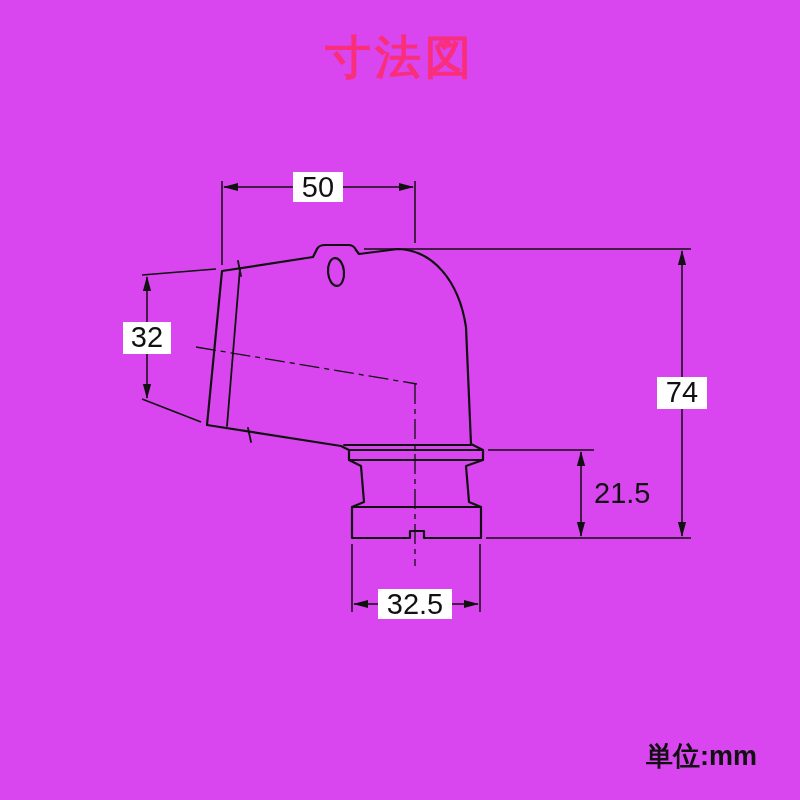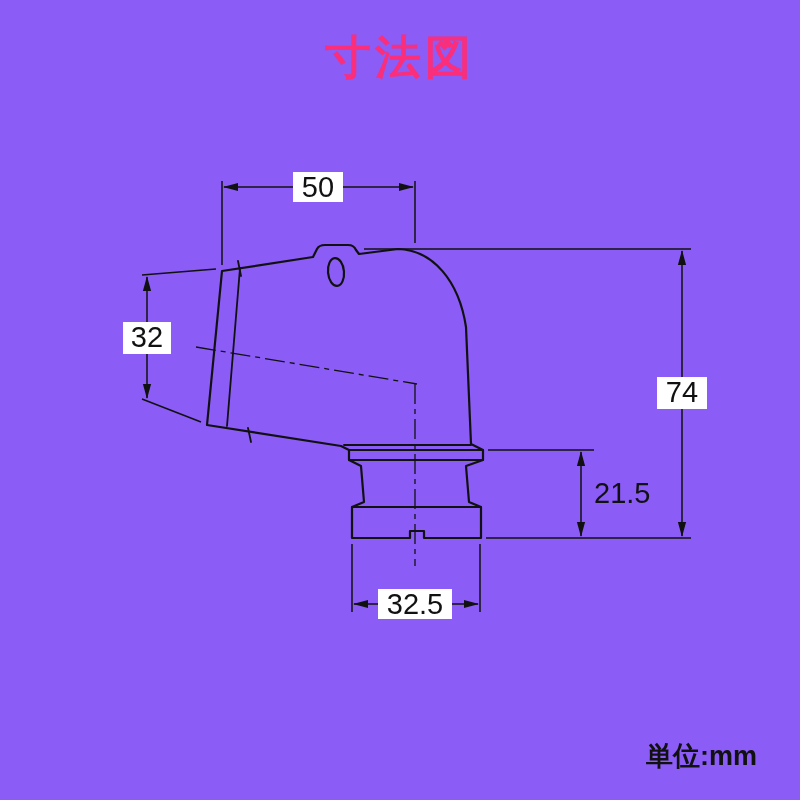--- a/index.html
+++ b/index.html
@@ -1,19 +1,19 @@
 <!DOCTYPE html>
 <html><head>
 <meta charset="utf-8">
 <style>
   html,body{margin:0;padding:0;background:#fff;}
   .page{
     position:relative;
     width:800px;height:800px;
-    background:#8b5cf6;
+    background:#d946ef;
     font-family:"Liberation Sans", sans-serif;
     overflow:hidden;
   }
   svg{position:absolute;top:0;left:0;}
   .title-text{
     font-family:"Liberation Sans", sans-serif;
     font-size:46px;
     font-weight:bold;
     fill:#fa2e7a;
     letter-spacing:4px;

